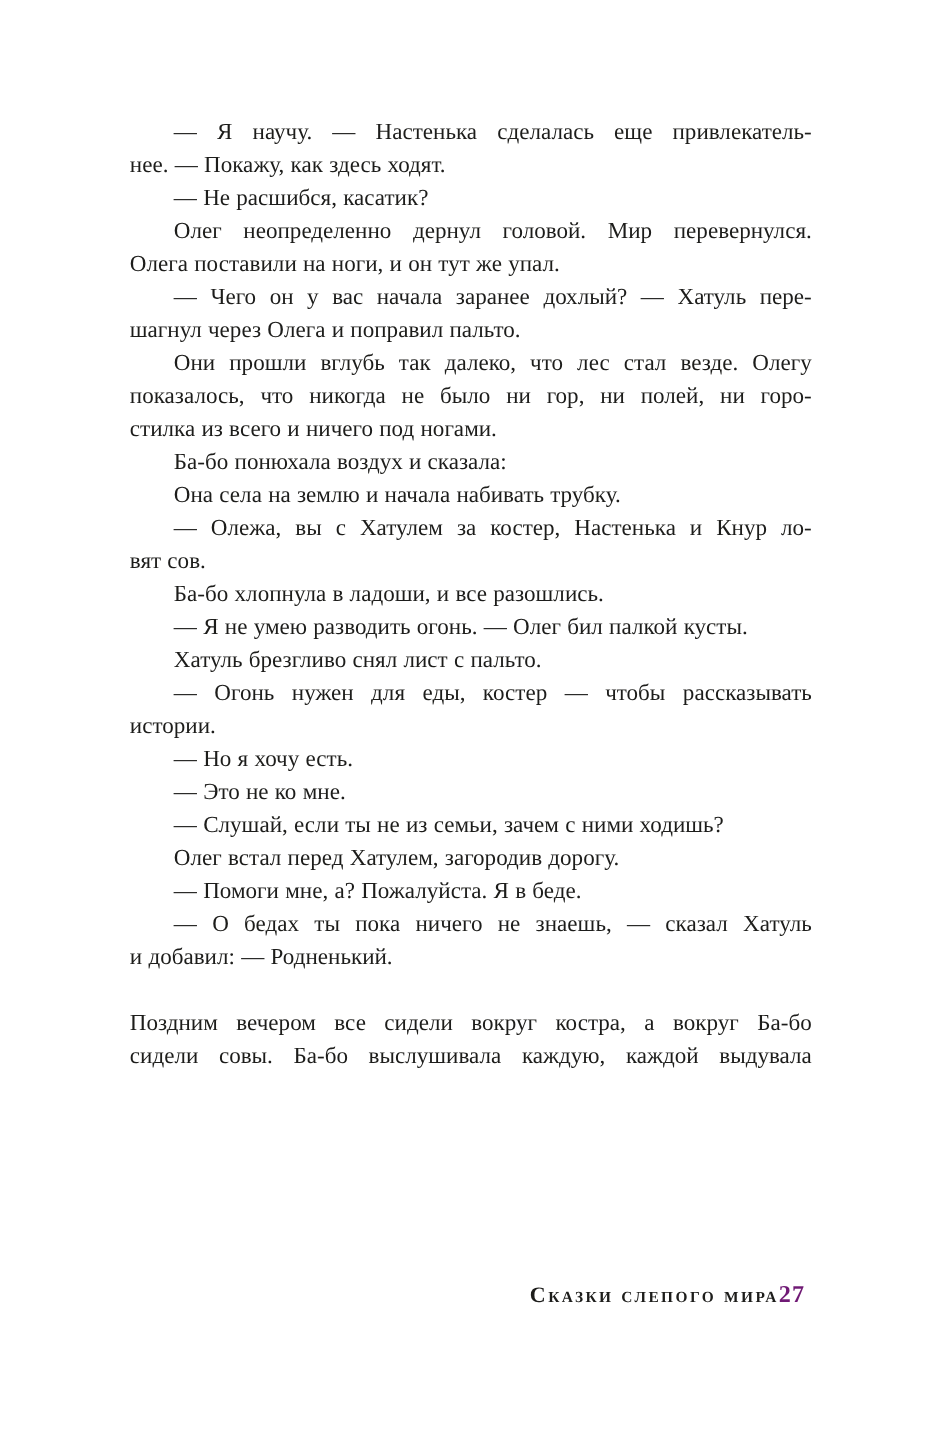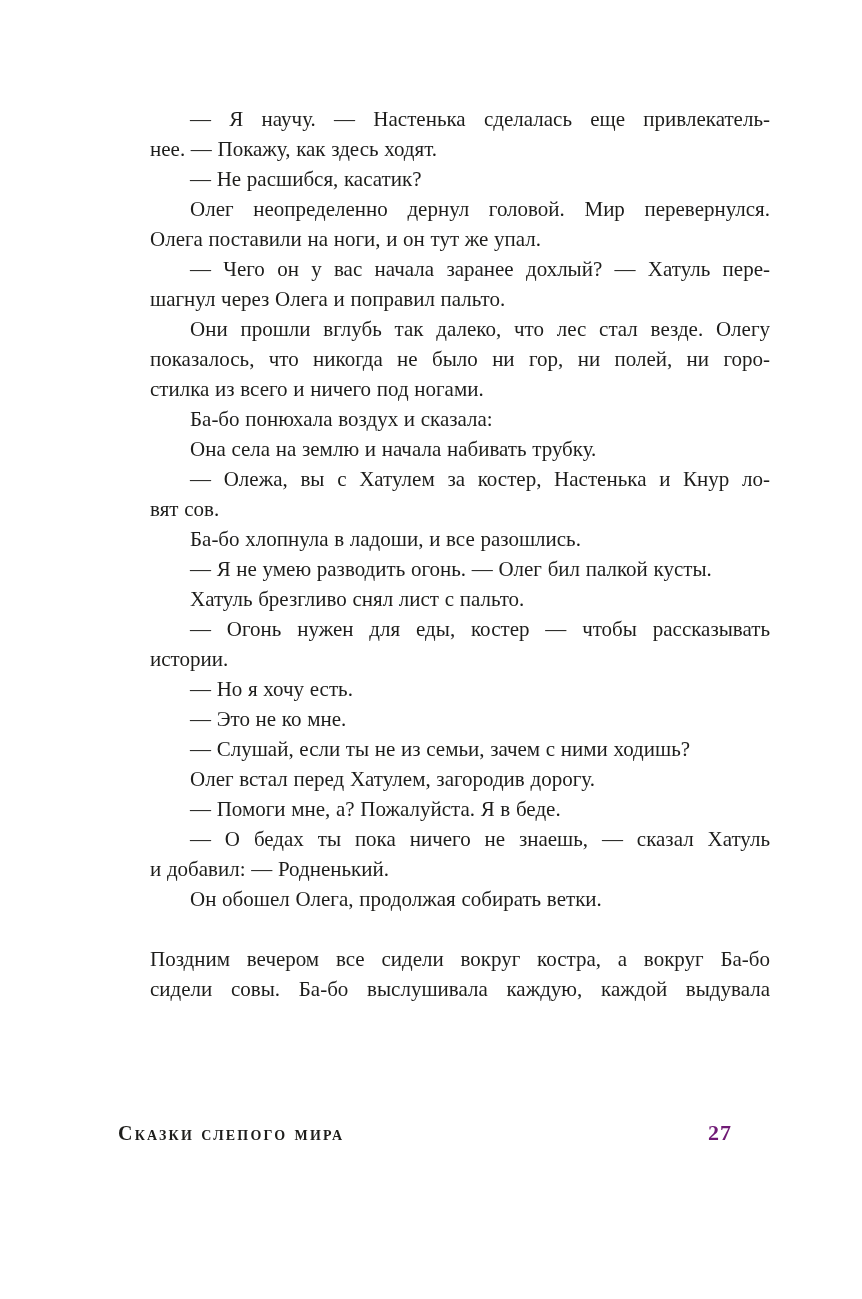--- a/index.html
+++ b/index.html
@@ -10,42 +10,41 @@
     background: #ffffff;
     font-family: "Liberation Serif", "DejaVu Serif", serif;
     color: #1d1d1b;
     overflow: hidden;
   }
   .text-block {
     position: absolute;
     left: 118px;
     top: 104px;
     width: 620px;
-    margin-left: 32px;
   }
   .paragraph { margin: 0; }
   .paragraph.space-before { margin-top: 30px; }
   .line {
     font-size: 21px;
     line-height: 30px;
     height: 30px;
     overflow: hidden;
     text-align: justify;
     text-align-last: justify;
     word-spacing: 0.02em;
   }
   .line.lastline { text-align-last: left; }
   .line.indent { padding-left: 40px; }
   .footer {
     position: absolute;
     left: 118px;
     right: 130px;
-    top: 1120px;
+    top: 1164px;
     display: flex;
-    justify-content: space-between;
+    justify-content: flex-end;
     align-items: baseline;
   }
   .running-title {
     font-size: 20px;
     font-variant-caps: small-caps;
     letter-spacing: 2.2px;
     font-weight: 600;
     color: #1d1d1b;
   }
   .page-number {
@@ -116,23 +115,20 @@
       <div class="paragraph">
         <div class="line lastline indent">Олег встал перед Хатулем, загородив дорогу.</div>
       </div>
       <div class="paragraph">
         <div class="line lastline indent">— Помоги мне, а? Пожалуйста. Я в беде.</div>
       </div>
       <div class="paragraph">
         <div class="line indent">— О бедах ты пока ничего не знаешь, — сказал Хатуль</div>
         <div class="line lastline">и добавил: — Родненький.</div>
       </div>
-      <div class="paragraph">
-        <div class="line lastline indent">Он обошел Олега, продолжая собирать ветки.</div>
-      </div>
       <div class="paragraph space-before">
         <div class="line">Поздним вечером все сидели вокруг костра, а вокруг Ба-бо</div>
         <div class="line">сидели совы. Ба-бо выслушивала каждую, каждой выдувала</div>
       </div>
     </div>
 
   <div class="footer">
     <span class="running-title">Сказки слепого мира</span>
     <span class="page-number">27</span>
   </div>

